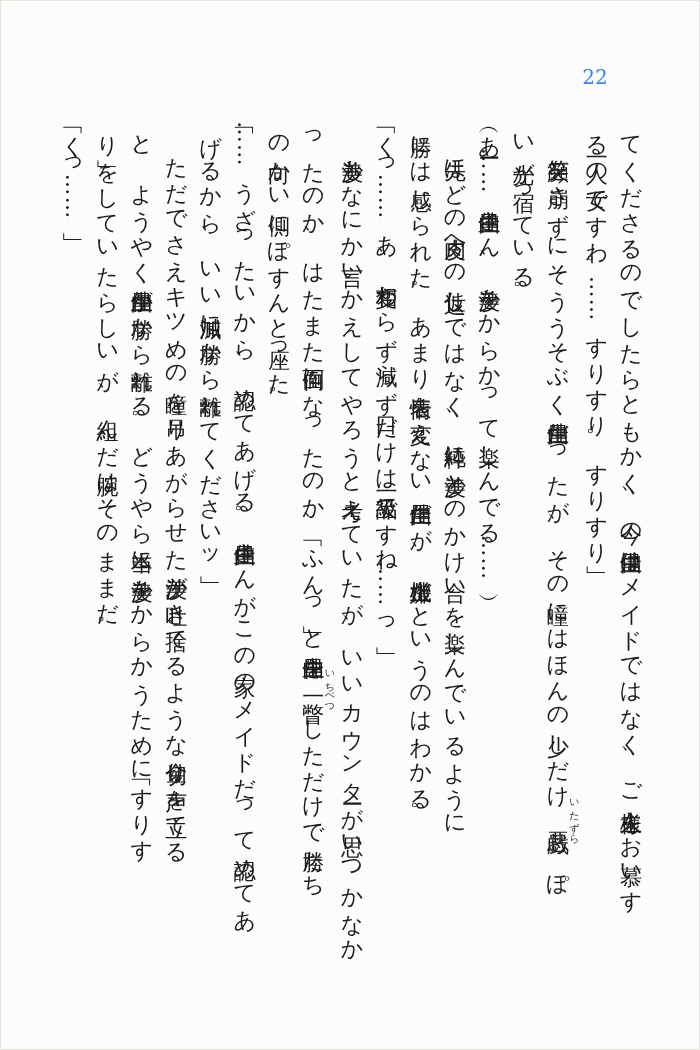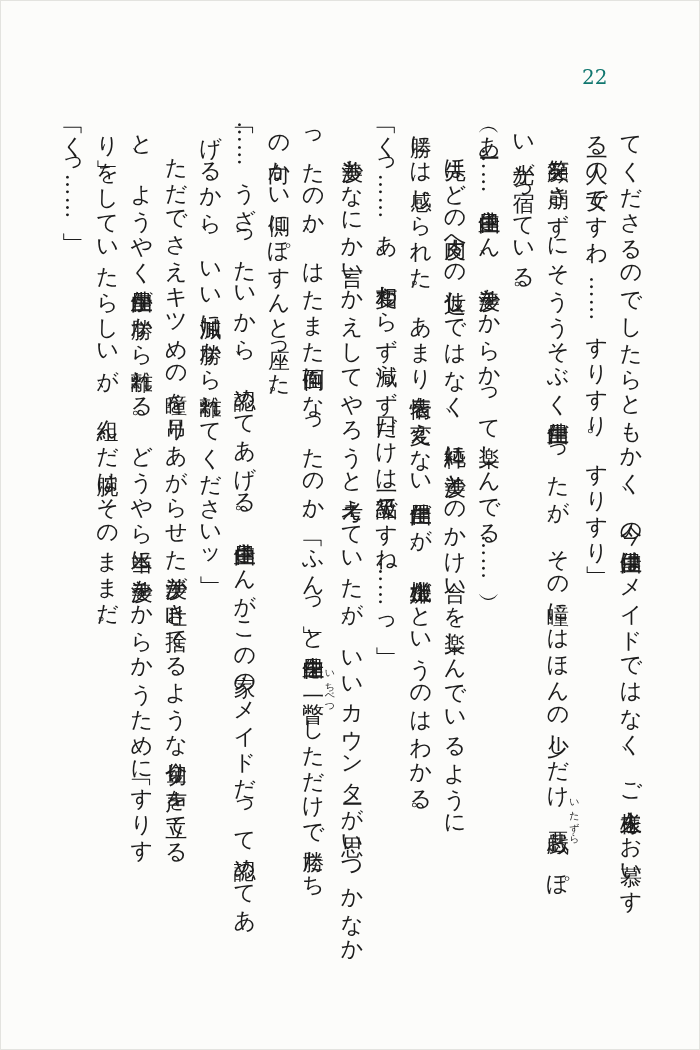--- a/index.html
+++ b/index.html
@@ -20,24 +20,24 @@
     height: 1050px;
     box-sizing: border-box;
     background: #fcfcfa;
     border: 1px solid #e3e3df;
   }
   .page-number {
     position: absolute;
     top: 64px;
     left: 581px;
     width: 26px;
-    text-align: left;
+    text-align: center;
     font-family: "DejaVu Serif", "Liberation Serif", serif;
     font-size: 20px;
-    color: #0f766e;
+    color: #3b82f6;
   }
   .text-block {
     position: absolute;
     top: 119px;
     right: 51px;
     height: 874px;
     writing-mode: vertical-rl;
     text-orientation: mixed;
     font-family: "DejaVu Serif", "Liberation Serif", serif;
     font-size: 22px;

